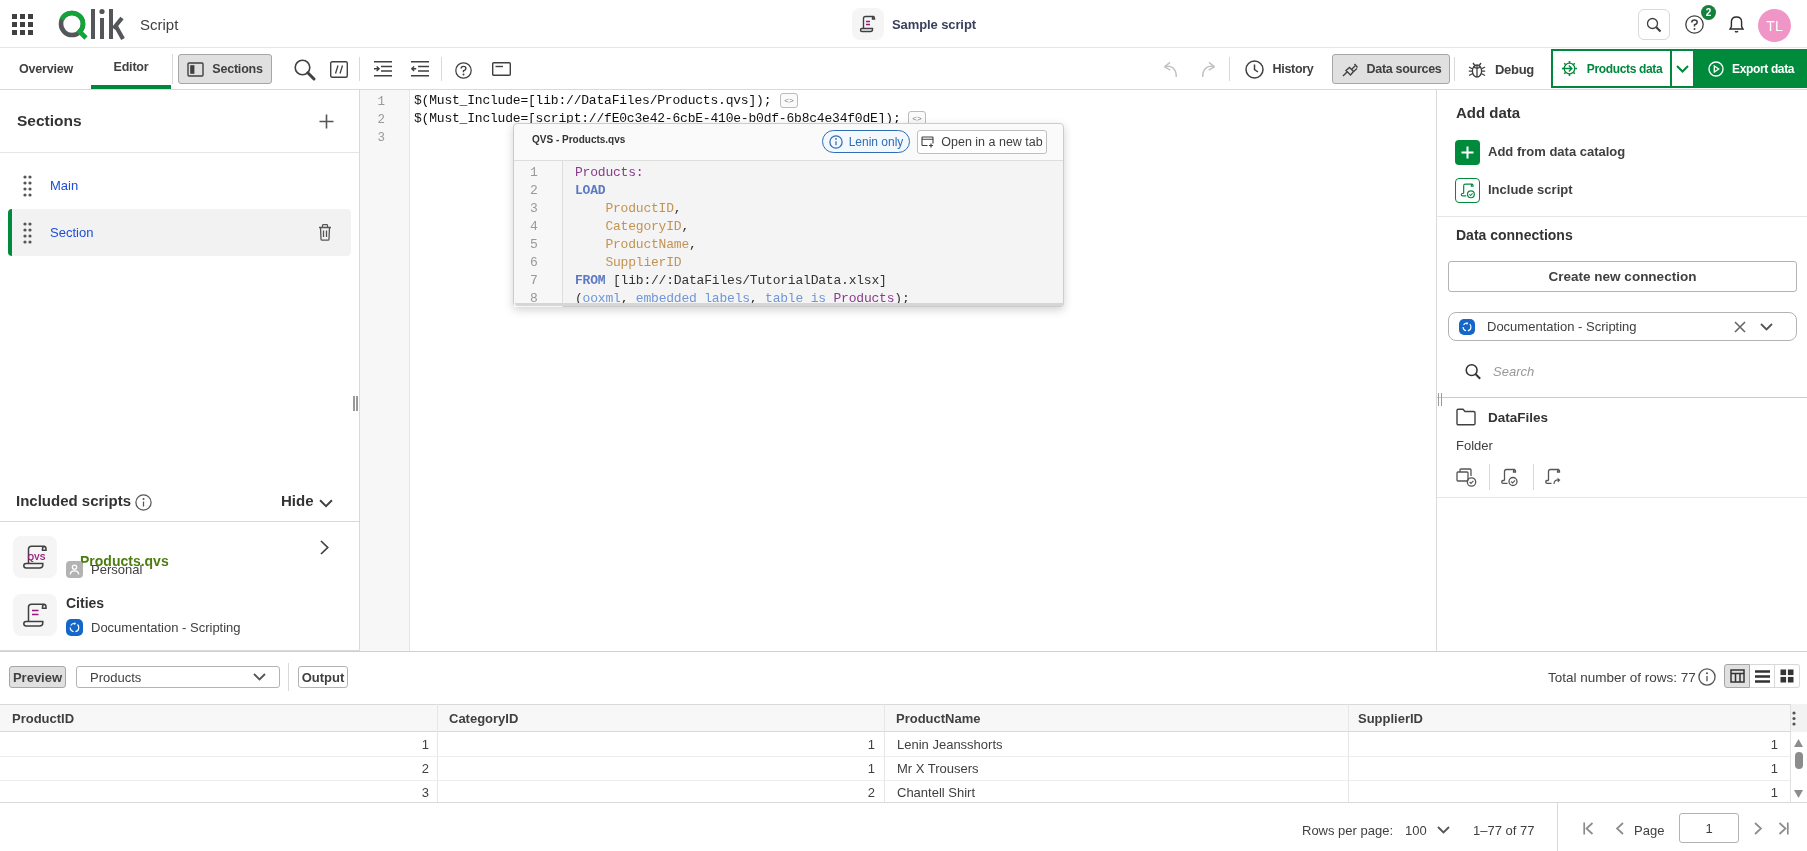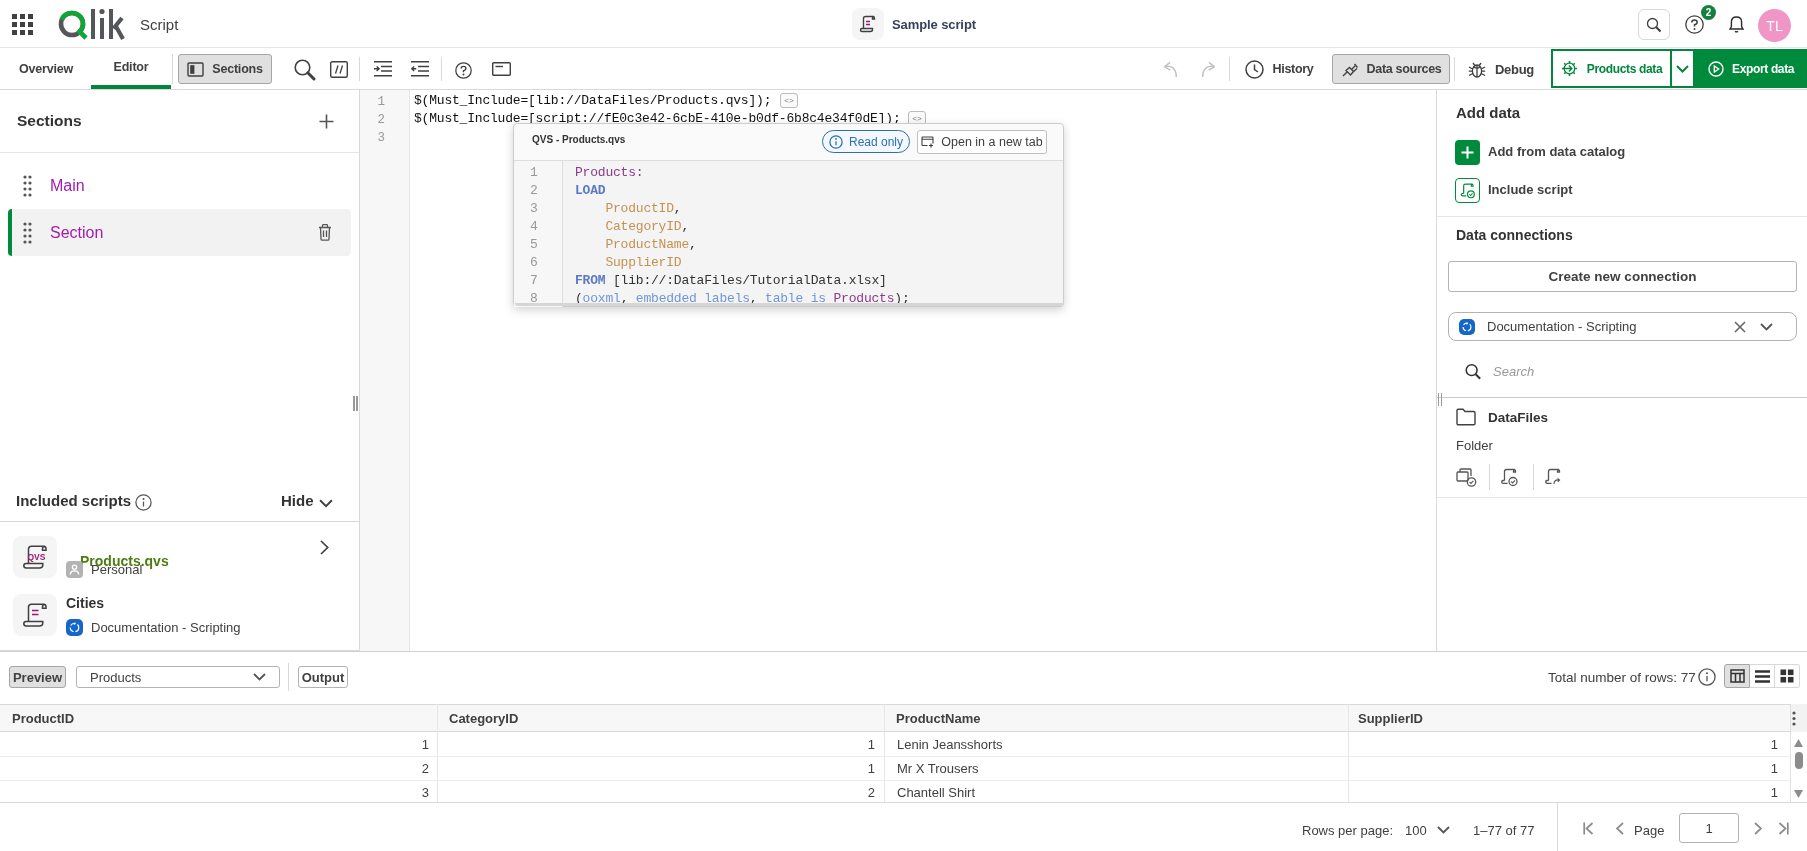--- a/index.html
+++ b/index.html
@@ -30,21 +30,21 @@
 #tab-editor { left:91px; width:80px; border-bottom:4px solid #00873d; }
 .tbtn { position:absolute; display:flex; align-items:center; justify-content:center; }
 .greybtn { background:#e0e0e0; border:1px solid #a6a6a6; border-radius:3px; }
 
 
 #sidebar { left:0; top:90px; width:360px; height:561px; background:#fff; border-right:1px solid #d9d9d9; }
 #sections-hdr { left:0; top:0; width:359px; height:63px; border-bottom:1px solid #e6e6e6; }
 #sections-title { left:17px; top:22px; font-size:15.5px; font-weight:bold; color:#333; }
 .sec-item { position:absolute; left:8px; width:343px; height:47px; border-radius:4px; display:flex; align-items:center; }
 .drag-dots { margin-left:15px; width:9px; }
-.sec-label { margin-left:18px; font-size:16px; color:#a21caf;text-align:center; }
+.sec-label { margin-left:18px; font-size:13px; color:#1d4ed8;text-align:center; }
 #included-hdr { left:0; top:400px; width:359px; height:43px; }
 .list-item-ic { position:absolute; left:13px; top:2px; width:44px; height:42px; background:#f5f5f5; border-radius:8px; display:flex; align-items:center; justify-content:center; }
 
 
 #code-area { left:360px; top:90px; width:1076px; height:561px; background:#fff; }
 #gutter { left:0; top:0; width:50px; height:561px; background:#f7f7f7; border-right:1px solid #e8e8e8; }
 .lnum { position:absolute; right:24px; font-size:12.5px; color:#999; font-family:"Liberation Mono", monospace; }
 .codeline { position:absolute; left:54px; font-family:"Liberation Mono", monospace; font-size:13px; letter-spacing:-0.2px; color:#111; white-space:pre; }
 .inc-chip { position:absolute; width:18px; height:15px; border:1px solid #bbb; border-radius:3px; background:#fafafa; color:#777; font-size:8px; display:flex; align-items:center; justify-content:center; font-family:"Liberation Mono",monospace; }
 
@@ -355,21 +355,21 @@
     <div class="inc-chip" style="left:548px; top:21px;">&lt;&gt;</div>
     <div class="abs" id="popup">
       <div id="popup-hdr"></div>
       <div id="popup-title">QVS - Products.qvs</div>
       <div id="chip-readonly">
         <svg width="14" height="14" viewBox="0 0 19 19" fill="none" stroke="#2f6eb2" stroke-width="1.7">
             <circle cx="9.5" cy="9.5" r="8.3"></circle>
             <path d="M9.5 8.5 V 14"></path>
             <circle cx="9.5" cy="5.4" r="1.2" fill="#2f6eb2" stroke="none"></circle>
           </svg>
-        <span>Read only</span>
+        <span>Lenin only</span>
       </div>
       <div id="btn-newtab">
         <svg width="13" height="13" viewBox="0 0 13 13" fill="none" stroke="#404040" stroke-width="1.1">
             <path d="M1 3.2 H12 M1.5 1 H11.5 Q12 1 12 1.5 V7.5 M1.5 1 Q1 1 1 1.5 V9 Q1 9.5 1.5 9.5 H6.5"></path>
             <path d="M10 7.5 V11.5 M8 9.5 H12" stroke-width="1.2"></path>
           </svg>
         <span style="font-size:12.5px;">Open in a new tab</span>
       </div>
       <div id="popup-gutter">
         <div class="pnum" style="top:4px;">1</div>

